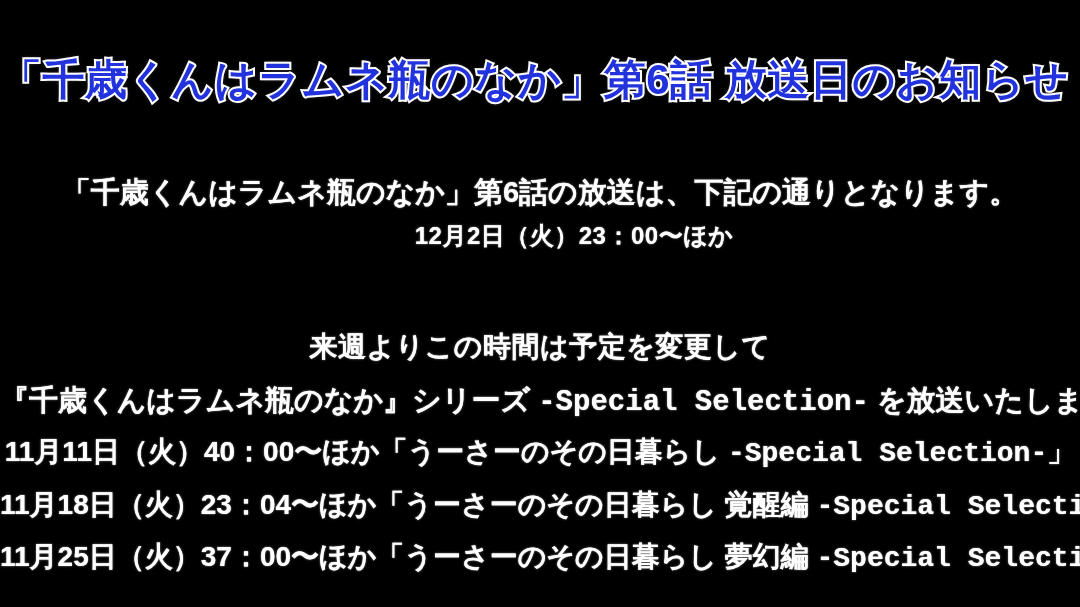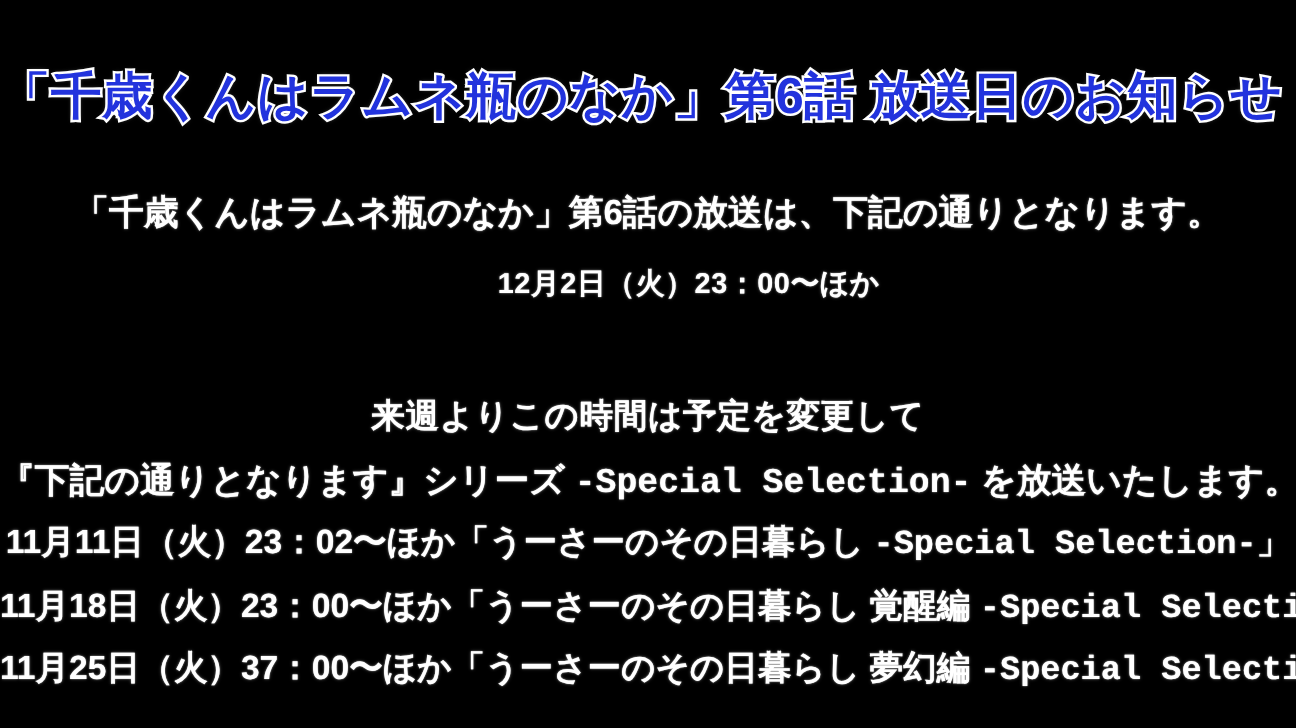--- a/index.html
+++ b/index.html
@@ -53,21 +53,21 @@
     width: 1080px;
     text-align: center;
     white-space: nowrap;
     color: #ffffff;
     font-weight: bold;
     text-shadow:
       0 0 1px rgba(255,255,255,0.85),
       0 0 3px rgba(255,255,255,0.30);
   }
 
-  .l-intro   { top: 158px; font-size: 29px; letter-spacing: 0px; text-align: center; }
+  .l-intro   { top: 173px; font-size: 29px; letter-spacing: 0px; text-align: center; }
   .l-date    { top: 220px; font-size: 24px; letter-spacing: 0.5px; padding-left: 34px; }
   .l-notice  { top: 328px; font-size: 28px; letter-spacing: 0.5px; }
   .l-series  { top: 381px; font-size: 29px; letter-spacing: 0px; }
 
   .l-sched1  { top: 433px; font-size: 28px; }
   .l-sched2  { top: 486px; font-size: 28px; }
   .l-sched3  { top: 538px; font-size: 28px; }
 
   
   .mono {
@@ -85,28 +85,28 @@
     <span class="title-text">「千歳くんはラムネ瓶のなか」第6話 放送日のお知らせ</span>
   </div>
 
   <div class="line l-intro">「千歳くんはラムネ瓶のなか」第6話の放送は、下記の通りとなります。</div>
 
   <div class="line l-date">12月2日（火）23：00〜ほか</div>
 
   <div class="line l-notice">来週よりこの時間は予定を変更して</div>
 
   <div class="line l-series">
-    <span>『下記の通りとなります』シリーズ </span><span class="mono">-Special Selection-</span><span> を放送いたします。</span>
+    <span>『千歳くんはラムネ瓶のなか』シリーズ </span><span class="mono">-Special Selection-</span><span> を放送いたします。</span>
   </div>
 
   <div class="line l-sched1">
-    <span>11月11日（火）23：02〜ほか「うーさーのその日暮らし </span><span class="mono">-Special Selection-</span><span>」</span>
+    <span>11月11日（火）40：00〜ほか「うーさーのその日暮らし </span><span class="mono">-Special Selection-</span><span>」</span>
   </div>
 
   <div class="line l-sched2">
-    <span>11月18日（火）23：00〜ほか「うーさーのその日暮らし 覚醒編 </span><span class="mono">-Special Selection-</span>
+    <span>11月18日（火）23：04〜ほか「うーさーのその日暮らし 覚醒編 </span><span class="mono">-Special Selection-</span>
   </div>
 
   <div class="line l-sched3">
     <span>11月25日（火）37：00〜ほか「うーさーのその日暮らし 夢幻編 </span><span class="mono">-Special Selection-</span>
   </div>
 
 </div>
 
 </body></html>

